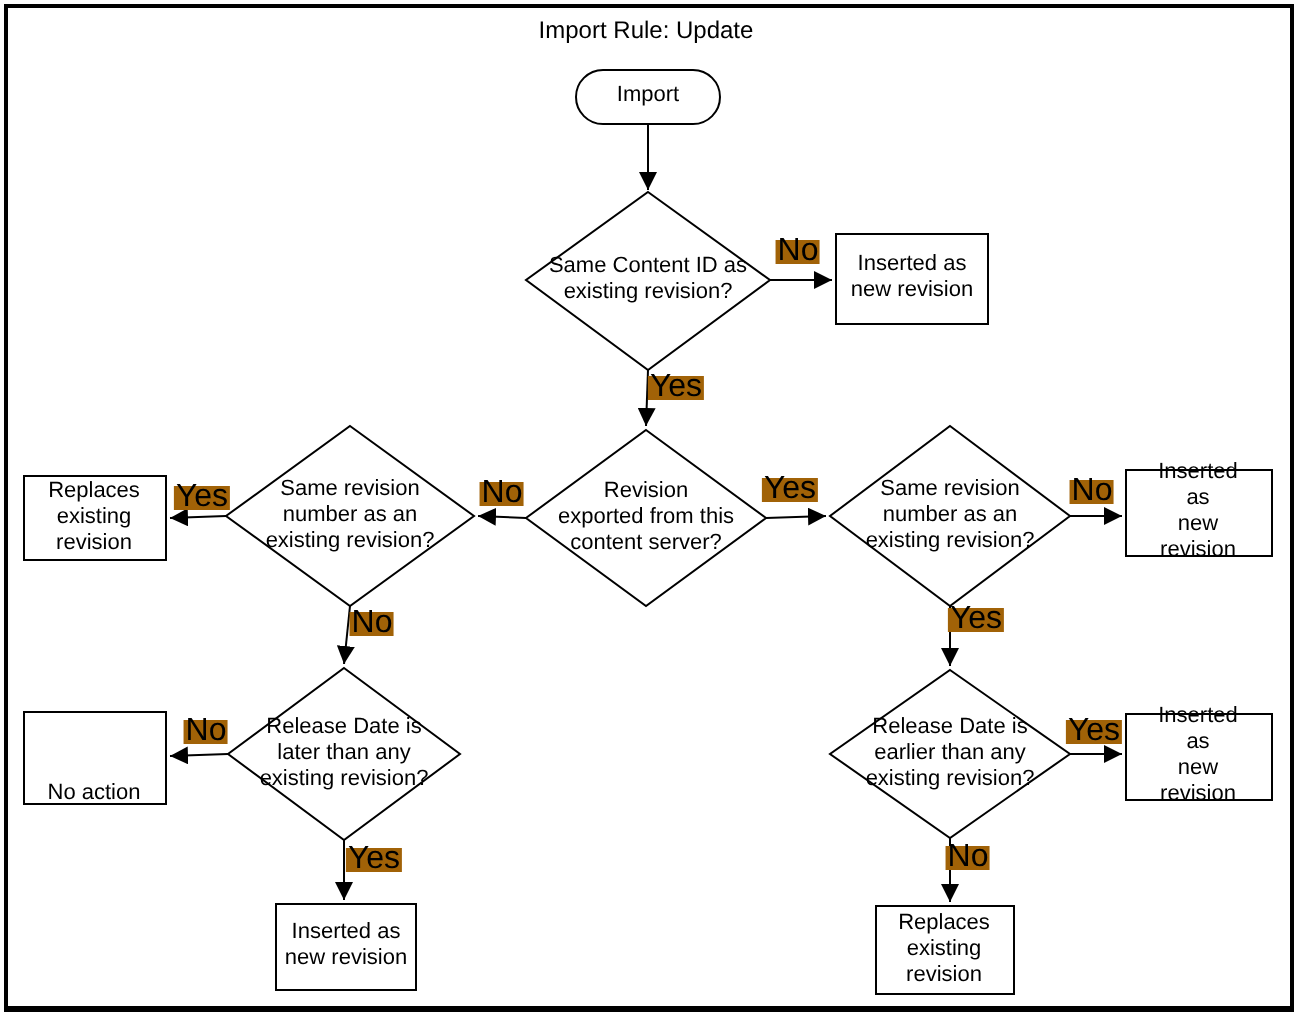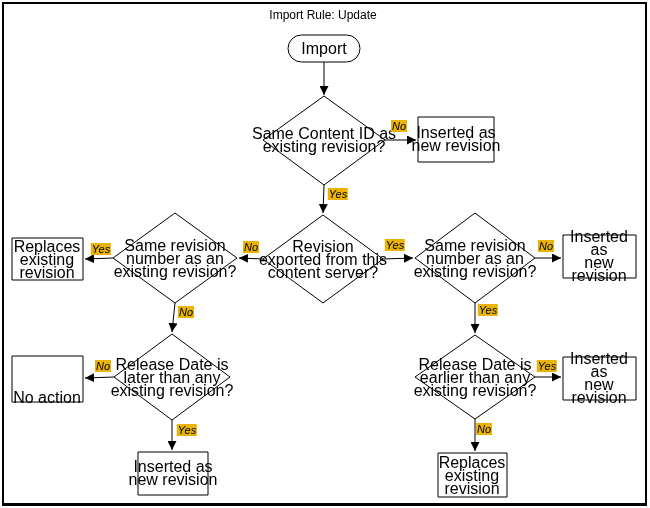--- a/index.html
+++ b/index.html
@@ -21,32 +21,31 @@
   }
   svg.shapes { position: absolute; left: 0; top: 0; }
   svg.shapes * { vector-effect: non-scaling-stroke; }
   .shape { fill: #fff; stroke: #000; stroke-width: 1; }
   .conn  { stroke: #000; stroke-width: 1; fill: none; }
   .txt {
     position: absolute;
     transform: translate(-50%, -50%);
     text-align: center;
     white-space: pre-line;
-    font-size: 16px;
+    font-size: 11px;
     line-height: 13px;
   }
   .title { font-size: 12px; line-height: 14px; }
   .edge-label {
     position: absolute;
     transform: translate(-50%, -50%);
-    font-size: 11px;
+    font-size: 16px;
     line-height: 12px;
-    background: #eab308;
+    background: #a16207;
     padding: 0 1px;
-    font-style: italic;
   }
 </style>
 </head>
 <body>
 
 <div class="canvas">
 
   <svg class="shapes" width="650" height="508" viewBox="0 0 650 508">
     <defs>
       <marker id="arr" markerUnits="userSpaceOnUse" markerWidth="10" markerHeight="9" refX="9" refY="4.5" orient="auto">

